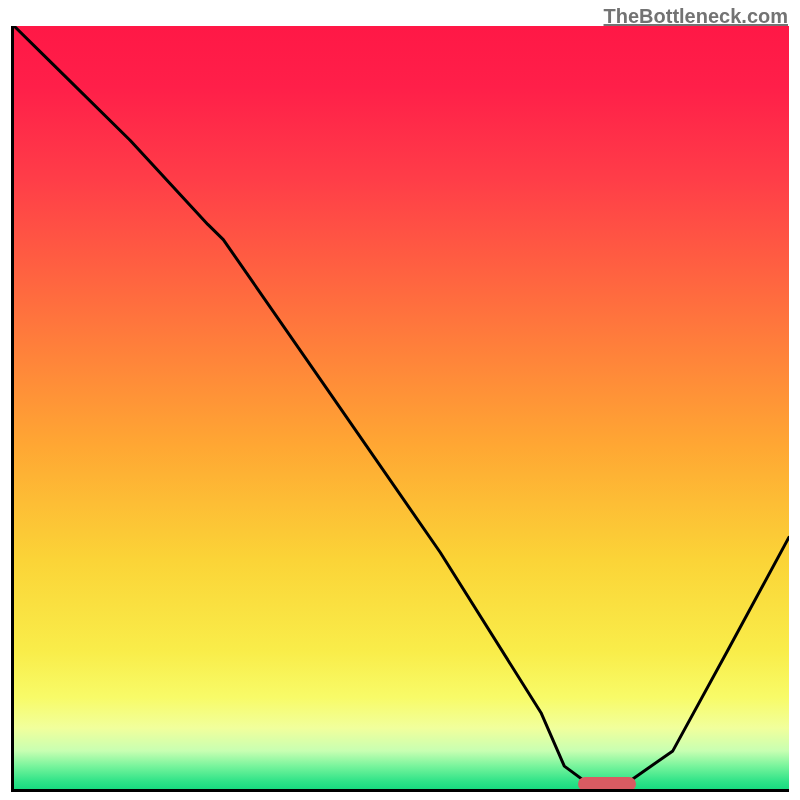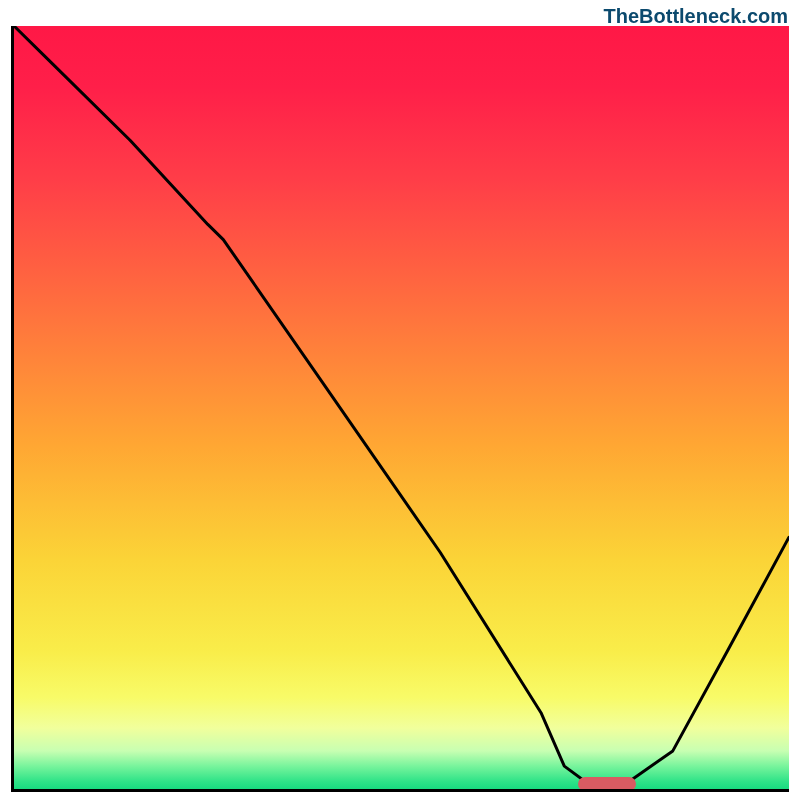--- a/index.html
+++ b/index.html
@@ -10,22 +10,23 @@
     position: relative;
     font-family: Arial, sans-serif;
     background: #fff;
   }
   .watermark {
     position: absolute;
     top: 5px;
     right: 12px;
     font-size: 20px;
     font-weight: bold;
-    color: #0c4a6e;
+    color: #737373;
     z-index: 10;
+    text-decoration: underline;
   }
   .chart-wrap {
     position: absolute;
     left: 11px;
     top: 26px;
     width: 778px;
     height: 766px;
     border-left: 3px solid #000;
     border-bottom: 3px solid #000;
     box-sizing: border-box;

